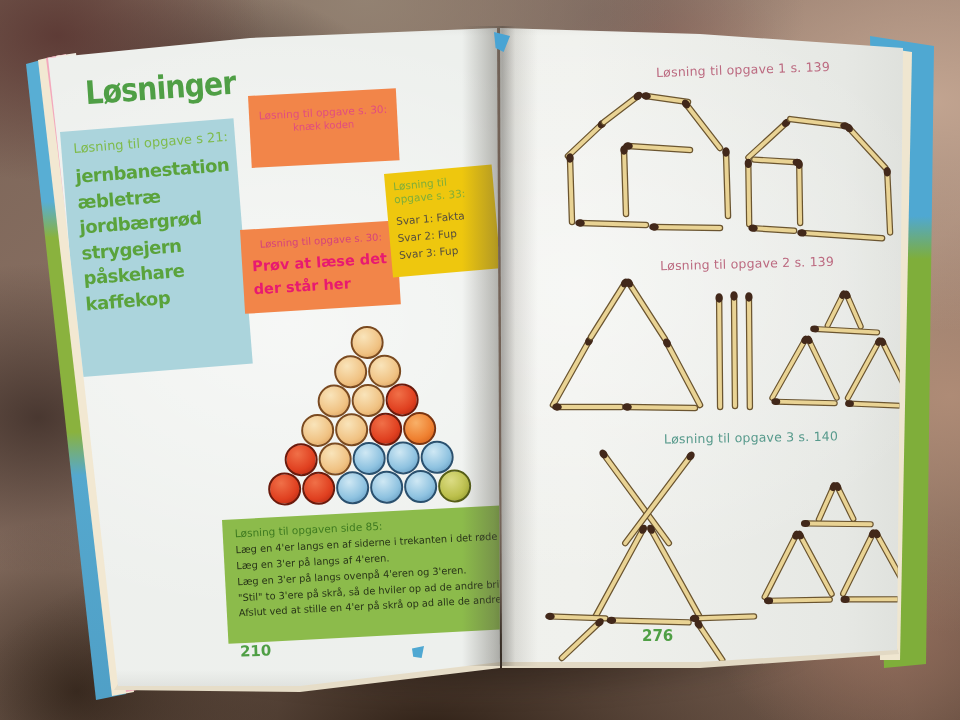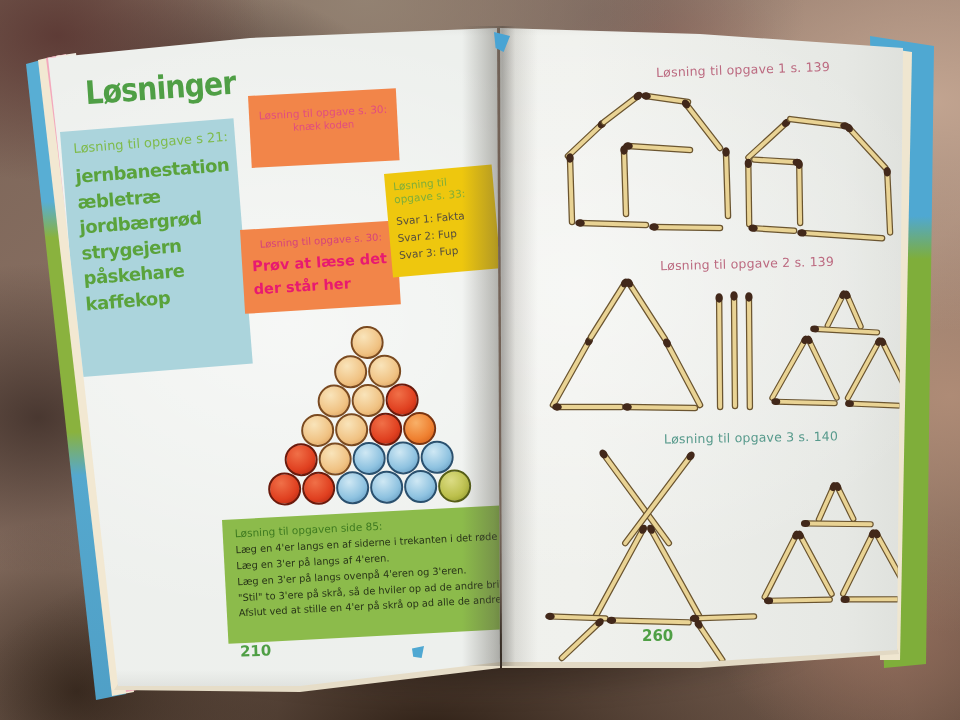--- a/index.html
+++ b/index.html
@@ -387,19 +387,19 @@
           <ellipse cx="124" cy="58" rx="4.8" ry="3.7" transform="rotate(-117.97947438848016 124 58)" fill="#42281a"></ellipse>
           <line x1="74" y1="126" x2="10" y2="126" stroke="#6b5530" stroke-width="6.5" stroke-linecap="round"></line>
           <line x1="74" y1="126" x2="10" y2="126" stroke="#e9d394" stroke-width="4" stroke-linecap="round"></line>
           <ellipse cx="10" cy="126" rx="4.8" ry="3.7" transform="rotate(180 10 126)" fill="#42281a"></ellipse>
           <line x1="156" y1="127" x2="90" y2="126" stroke="#6b5530" stroke-width="6.5" stroke-linecap="round"></line>
           <line x1="156" y1="127" x2="90" y2="126" stroke="#e9d394" stroke-width="4" stroke-linecap="round"></line>
           <ellipse cx="90" cy="126" rx="4.8" ry="3.7" transform="rotate(-179.13194855025444 90 126)" fill="#42281a"></ellipse>
         </svg>
       </div>
 
-    <div class="abs pagenum pn-right">260</div>
+    <div class="abs pagenum pn-right">276</div>
   </div>
 
   <div class="abs spine-shadow"></div>
   <div class="abs spine-tab-top"></div>
   <div class="abs spine-tab-bottom"></div>
 </div>
 
 </body></html>

